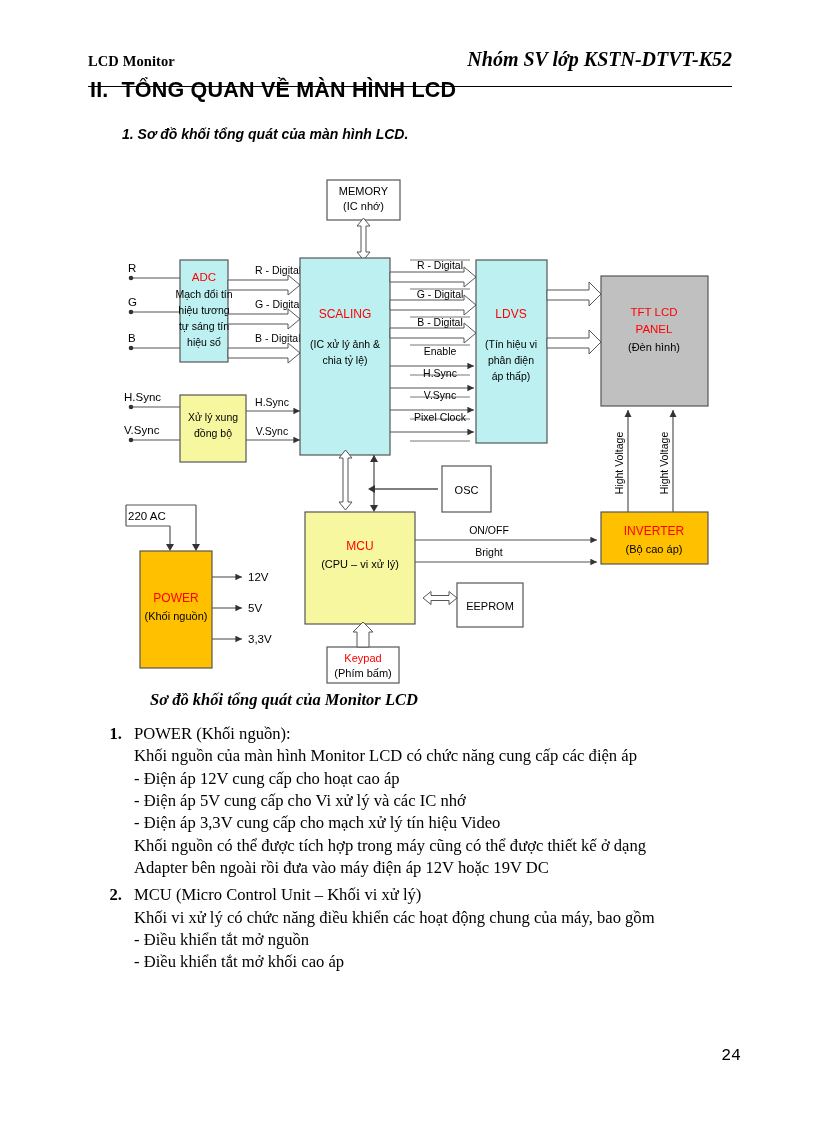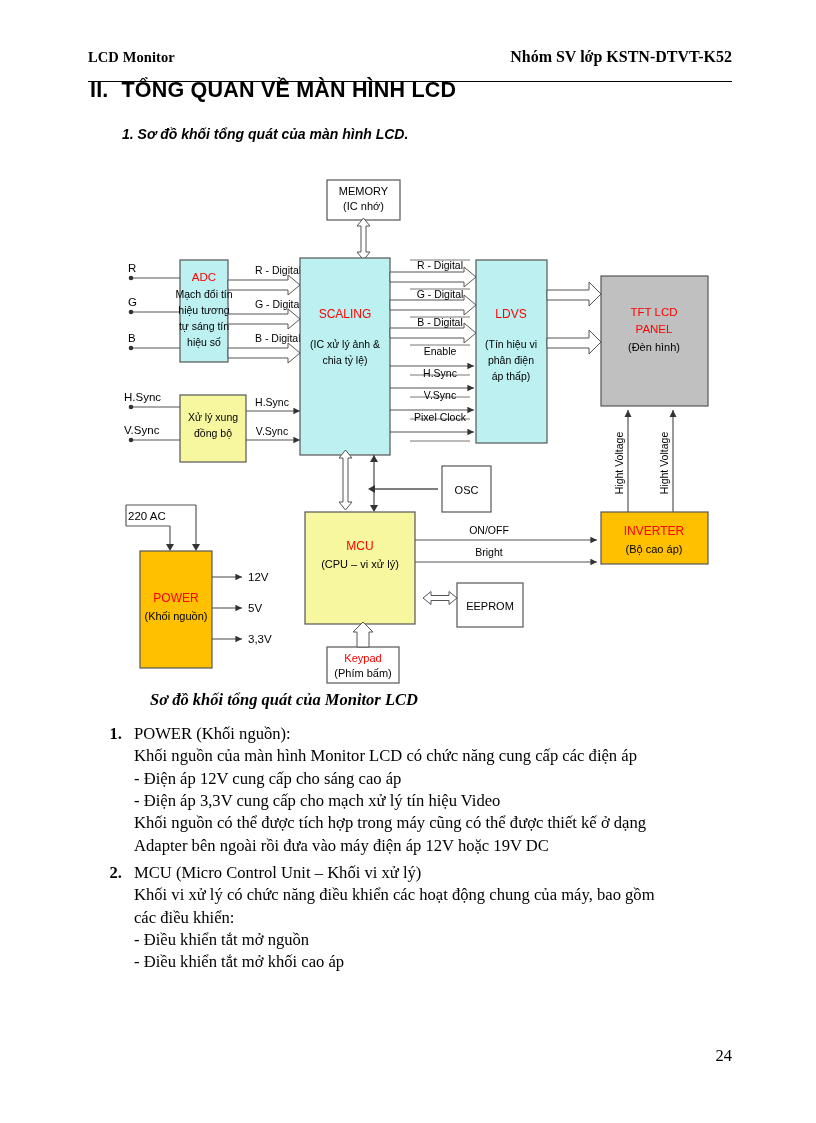--- a/index.html
+++ b/index.html
@@ -10,21 +10,21 @@
   }
   .page { position:absolute; inset:0; }
 
   
   .header {
     position:absolute; left:88px; top:48px; width:644px;
     display:flex; justify-content:space-between; align-items:baseline;
     border-bottom:1.6px solid #000; padding-bottom:15px;
   }
   .header-left { font-weight:bold; font-size:14.5px; letter-spacing:.1px; }
-  .header-right { font-weight:bold; font-size:16px; }
+  .header-right { font-style:italic; font-weight:bold; font-size:20px; }
 
   
   .h1 {
     position:absolute; left:90px; top:78px; width:660px;
     font-family:"Liberation Sans", sans-serif;
     font-weight:bold; font-size:21.5px; letter-spacing:.2px;
   }
   .h1 .num { margin-right:13px; }
   .h2 {
     position:absolute; left:122px; top:126px; width:640px;
@@ -44,22 +44,22 @@
 
   
   .body { position:absolute; left:88px; top:718px; width:660px; font-size:16.6px; line-height:1.345; }
   .item { display:flex; margin-top:5px; }
   .item-num { width:34px; flex:none; text-align:right; padding-right:12px; font-weight:bold; }
   .item-body { flex:1; }
   .item-title { font-weight:normal; }
   .item-body p { margin:0; }
 
   .pagenum {
-    position:absolute; left:0; top:1046px; width:732px;
-    text-align:right; font-size:16.5px;
+    position:absolute; left:9px; top:1046px; width:732px;
+    text-align:right; font-size:16.5px;font-family:Liberation Mono, monospace;
   }
 </style>
 </head>
 <body>
 
 <div class="page">
 
   <div class="header">
     <span class="header-left">LCD Monitor</span>
     <span class="header-right">Nhóm SV lớp KSTN-DTVT-K52</span>
@@ -275,33 +275,33 @@
 
   <div class="caption">Sơ đồ khối tổng quát của Monitor LCD</div>
 
   <div class="body">
 
     <div class="item">
       <div class="item-num">1.</div>
       <div class="item-body">
         <p class="item-title">POWER (Khối nguồn):</p>
         <p>Khối nguồn của màn  hình Monitor LCD có chức năng cung cấp các điện áp</p>
-        <p>- Điện áp 12V cung cấp cho sáng cao áp</p>
+        <p>- Điện áp 12V cung cấp cho hoạt cao áp</p>
+        <p>- Điện áp 5V cung cấp cho Vi xử lý và các IC nhớ</p>
         <p>- Điện áp 3,3V cung cấp cho mạch xử lý tín hiệu Video</p>
         <p>Khối nguồn có thể được tích hợp trong máy cũng có thể được thiết kế ở dạng</p>
         <p>Adapter bên ngoài rồi đưa vào máy điện áp 12V hoặc 19V DC</p>
       </div>
     </div>
 
     <div class="item">
       <div class="item-num">2.</div>
       <div class="item-body">
         <p class="item-title">MCU (Micro Control Unit – Khối vi xử lý)</p>
         <p>Khối vi xử lý có chức năng điều khiển các hoạt động chung của máy, bao gồm</p>
-        <p>các điều khiển:</p>
         <p>-  Điều khiển tắt mở nguồn</p>
         <p>- Điều khiển tắt mở khối cao áp</p>
       </div>
     </div>
 
   </div>
 
   <div class="pagenum">24</div>
 
 </div>

